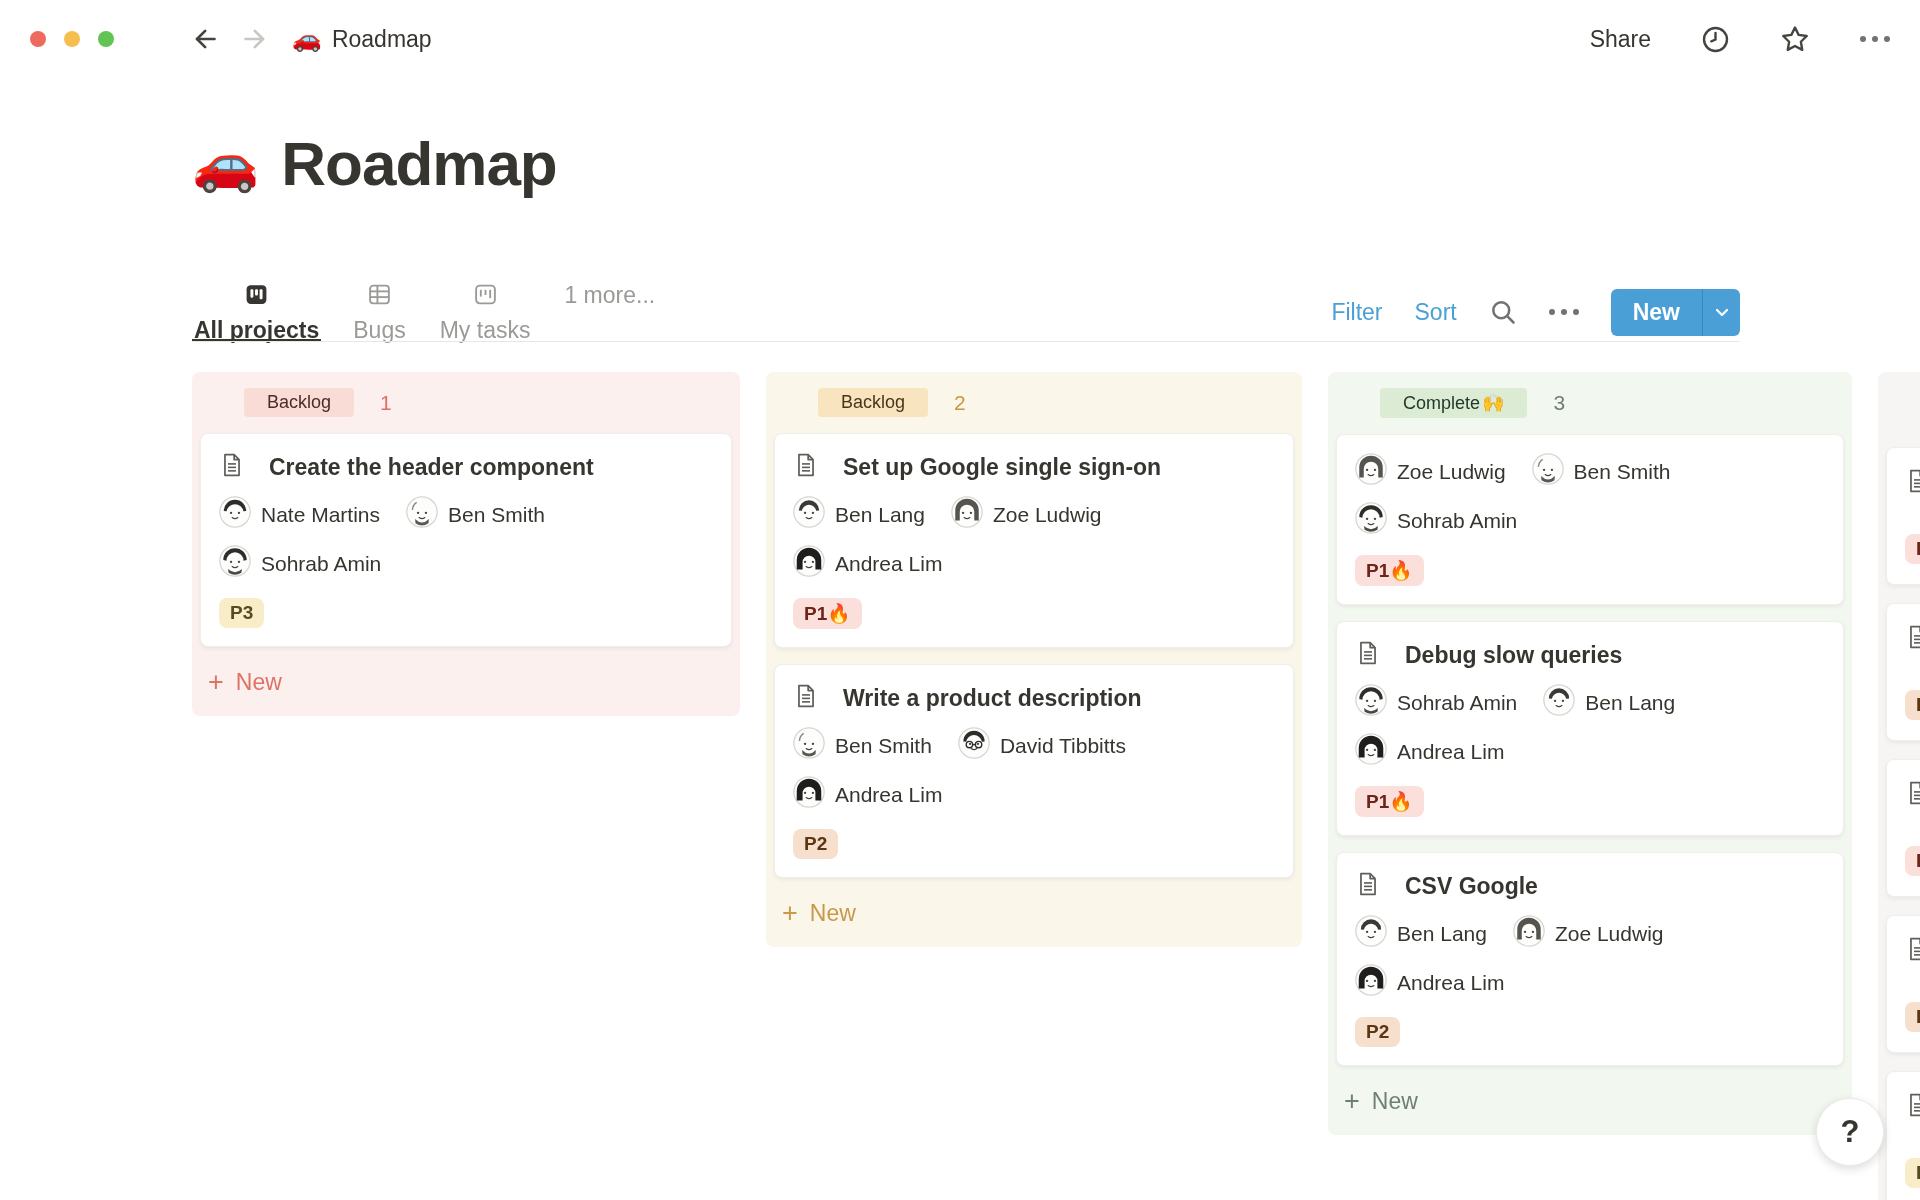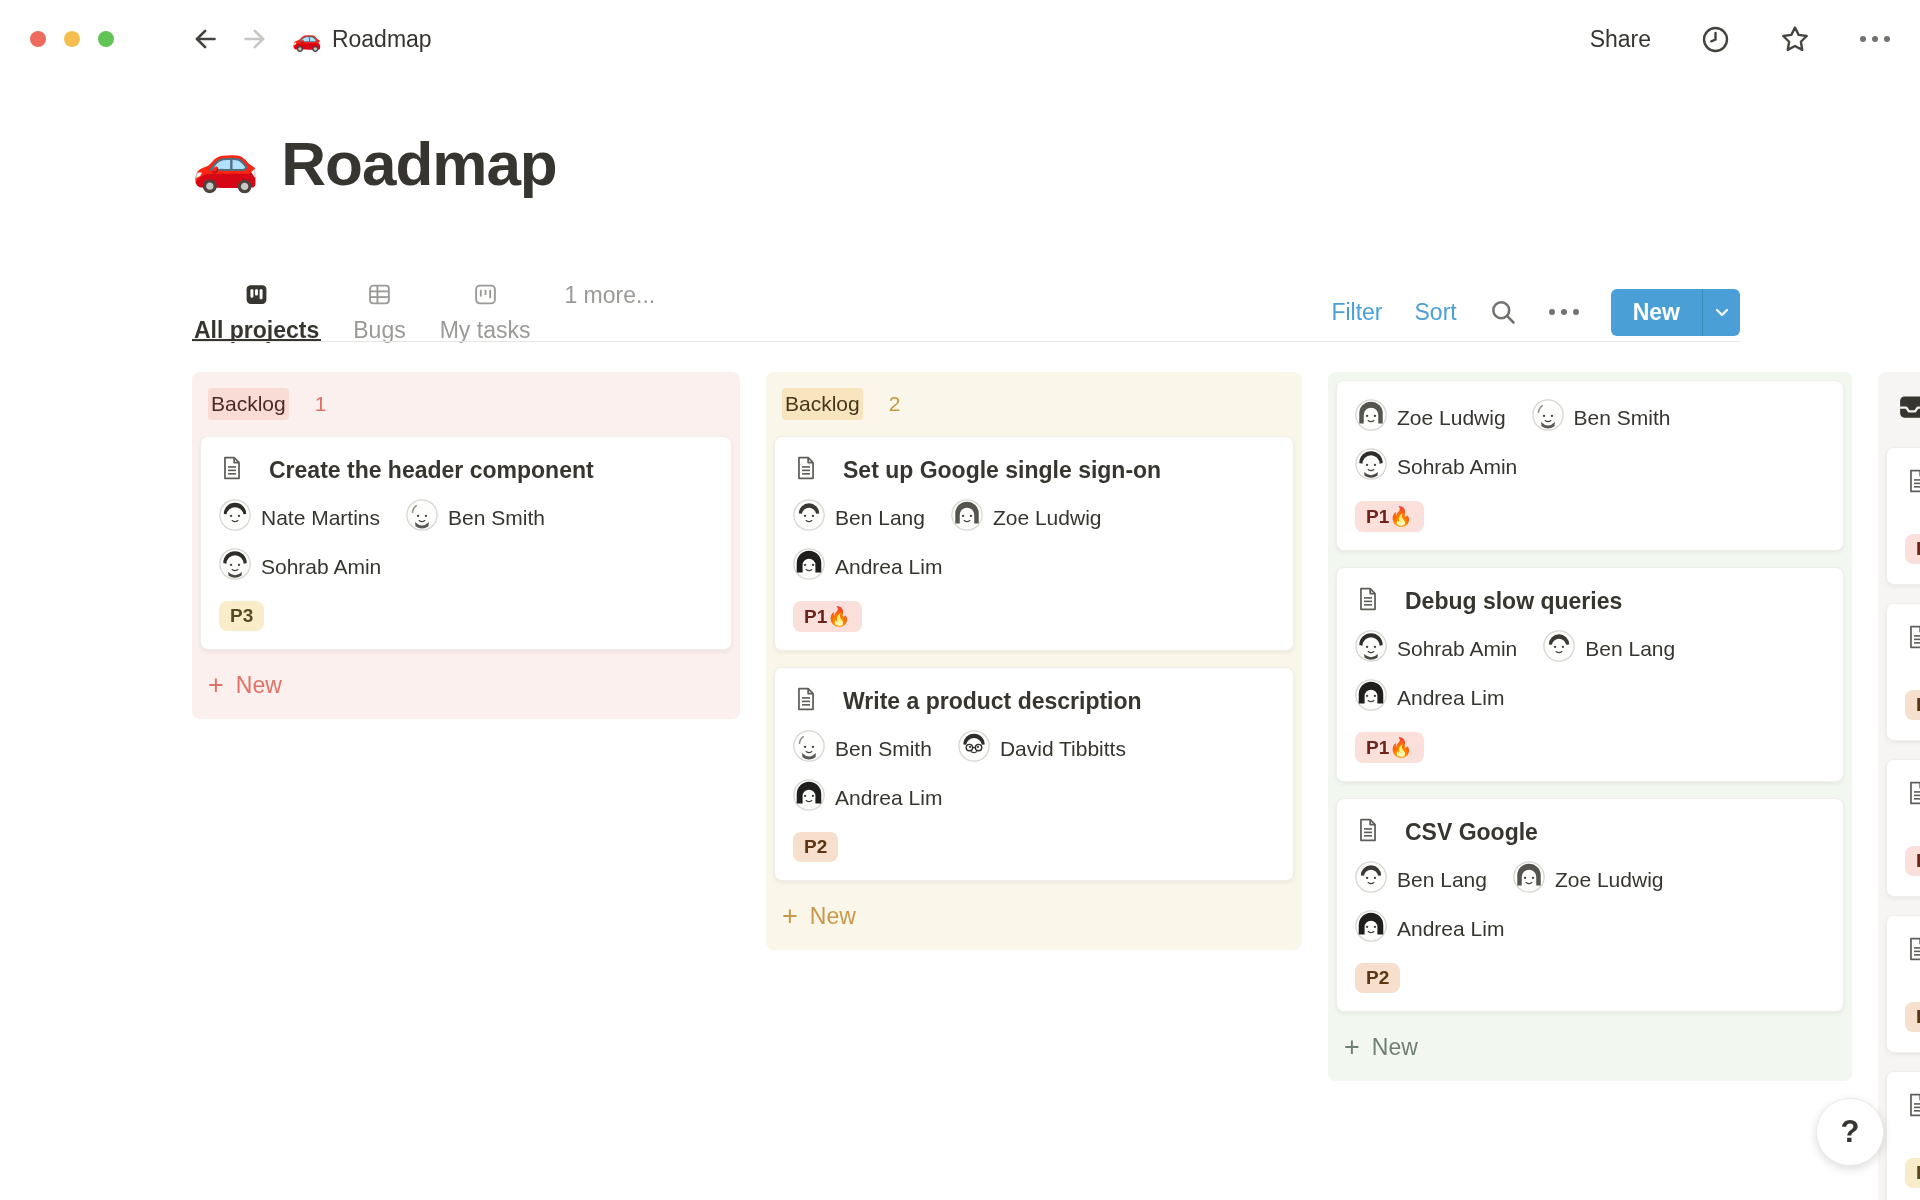--- a/index.html
+++ b/index.html
@@ -44,22 +44,22 @@
   .dots i { width:6px; height:6px; border-radius:50%; background:#74726E; }
   .newbtn { display:flex; align-items:stretch; height:47px; border-radius:6px; overflow:hidden; cursor:pointer; }
   .newbtn .main { color:#fff; font-size:23px; font-weight:700; display:flex; align-items:center; padding:0 22px; }
   .newbtn .chev { width:38px; display:flex; align-items:center; justify-content:center;
     border-left:1px solid rgba(13,68,99,0.25); }
 
   
   .board { position:absolute; left:192px; top:372px; display:flex; gap:26px; align-items:flex-start; }
   .column { border-radius:8px; padding:8px 8px 14px; background:var(--colbg); }
   .col-header { display:flex; align-items:center; margin:8px 0 16px 8px; }
-  .col-chip { display:inline-flex; align-items:center; gap:2px; padding:4px 3px; border-radius:4px;
-    font-size:21px; background:var(--chipbg); color:var(--chiptxt); cursor:pointer; }
+  .col-chip { display:inline-flex; align-items:center; gap:2px; padding:4px 23px; border-radius:4px;
+    font-size:18px; background:var(--chipbg); color:var(--chiptxt); cursor:pointer;margin-left:36px; }
   .col-count { margin-left:26px; font-size:21px; color:var(--countcol); }
   .card { background:#fff; border:1px solid #EFEEEB; border-radius:8px;
     box-shadow:0 2px 4px rgba(15,15,15,0.06); padding:18px; margin-bottom:16px; cursor:pointer; }
   .card .title-row { display:flex; align-items:center; gap:24px; margin-bottom:14px; }
   .card .title { font-size:23px; font-weight:700; color:#37352F; white-space:nowrap; }
   .assignees { display:flex; flex-wrap:wrap; column-gap:26px; row-gap:12px; }
   .assignee { display:flex; align-items:center; gap:10px; font-size:21px; color:#37352F; white-space:nowrap; }
   .badge { display:inline-flex; align-items:center; margin-top:16px; padding:4px 11px;
     border-radius:8px; font-size:19px; font-weight:700; white-space:nowrap; }
   .new-row { display:flex; align-items:center; gap:12px; padding:6px 8px; font-size:23px;
@@ -349,20 +349,27 @@
           </span>
         </div><span class="badge" style="background: rgb(246, 223, 204); color: rgb(92, 53, 19);">
           <span>P2</span>
         </span></article>
       <div class="new-row">
         <span class="plus">+</span>
         <span>New</span>
       </div>
     </section>
     <section class="column" style="width: 524px; --colbg: #F2F7F0; --chipbg: #DCEBD3; --chiptxt: #23392A; --countcol: #6F7F72; --newcol: #6F7F72;">
+      <div class="col-header">
+        <span class="col-chip">
+          <span>Complete</span>
+          <span>🙌</span>
+        </span>
+        <span class="col-count">3</span>
+      </div>
       <article class="card"><div class="assignees">
           <span class="assignee">
             <span><svg width="32" height="32" viewBox="0 0 30 30">
                 <circle cx="15" cy="15" r="14.2" fill="#FDFDFC" stroke="#D8D6D2" stroke-width="1.2"></circle>
                 <path d="M4 13.5a11 11 0 0 1 22 0v9.5h-4.2v-8a6.8 6.8 0 0 0-13.6 0v8H4z" fill="#55544F"></path>
                 <circle cx="11.3" cy="15.8" r="1.1" fill="#44433F"></circle>
                 <circle cx="18.7" cy="15.8" r="1.1" fill="#44433F"></circle>
                 <path d="M12.3 20.2q2.7 2 5.4 0" fill="none" stroke="#44433F" stroke-width="1.1" stroke-linecap="round"></path>
               </svg></span>
             <span>Zoe Ludwig</span>

